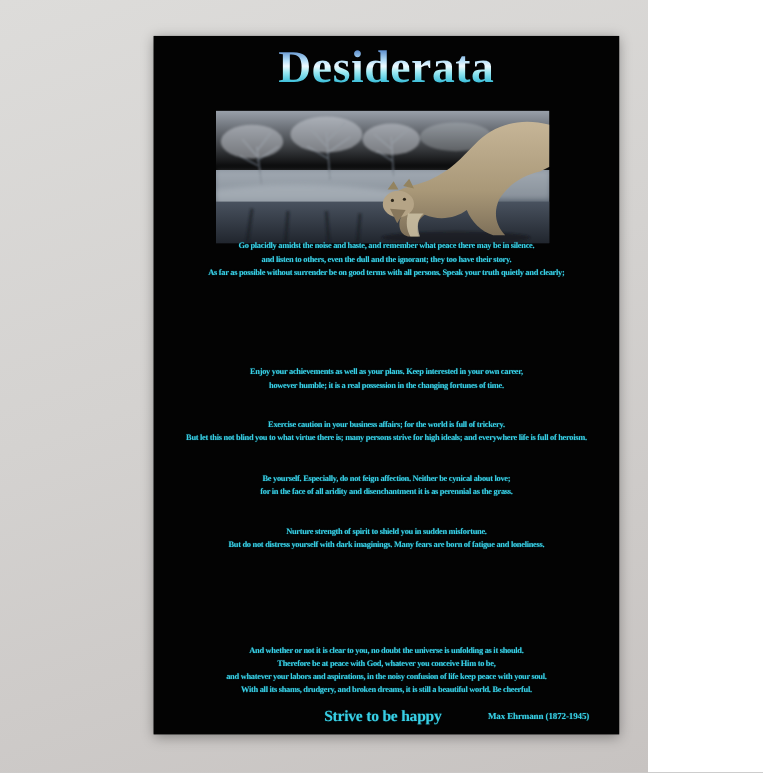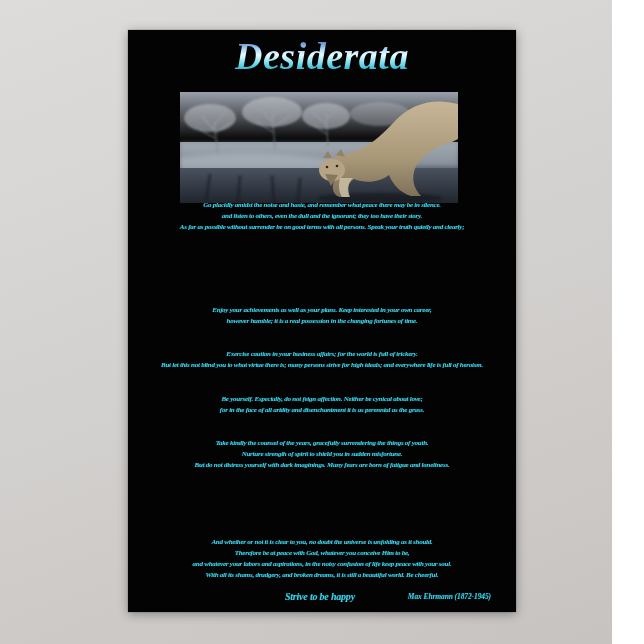--- a/index.html
+++ b/index.html
@@ -2,23 +2,22 @@
 <html><head>
 <meta charset="utf-8">
 <style>
   * { margin:0; padding:0; box-sizing:border-box; }
   html,body { width:644px; height:644px; }
   body {
     font-family: "Liberation Serif", serif;
     overflow:hidden;
   }
   .page {
-    position:relative; width:612px; height:644px;
+    position:relative; width:540px; height:644px;
     background: linear-gradient(160deg, #dddcda 0%, #d4d2d0 45%, #c7c3c1 100%);
-    font-style: italic;
   }
   .poster {
     position:absolute; left:128px; top:30px; width:388px; height:582px;
     background:#030303; overflow:hidden;
     box-shadow: 0 2px 10px rgba(0,0,0,0.35), 0 0 1px rgba(0,0,0,0.5);
   }
   .poster-title {
     position:absolute; top:4px; left:0; width:100%;
     text-align:center; font-size:38px; font-weight:bold; letter-spacing:0.5px;
     background: linear-gradient(180deg,
@@ -37,21 +36,21 @@
   }
   .pline {
     font-size:7px; font-weight:bold; line-height:11px;
     letter-spacing:-0.25px; white-space:nowrap;
     color:#38cfe4;
     text-shadow: 0 0 1px rgba(40,180,210,0.55);
   }
   .footer-row { position:absolute; top:561px; left:0; width:100%; height:12px; }
   .closing {
     position:absolute; left:50%; transform:translateX(-53%);
-    font-size:10px; font-weight:bold; line-height:11px; letter-spacing:-0.2px;
+    font-size:13px; font-weight:bold; line-height:11px; letter-spacing:-0.2px;
     color:#38cfe4; white-space:nowrap; text-shadow:0 0 1px rgba(40,180,210,0.55);
   }
   .author {
     position:absolute; right:25px; top:0;
     font-size:7.5px; font-weight:bold; line-height:11px; letter-spacing:-0.1px;
     color:#38cfe4; white-space:nowrap; text-shadow:0 0 1px rgba(40,180,210,0.55);
   }
 </style>
 </head>
 <body>
@@ -147,21 +146,20 @@
       <div class="pline">Exercise caution in your business affairs; for the world is full of trickery.</div>
       <div class="pline">But let this not blind you to what virtue there is; many persons strive for high ideals; and everywhere life is full of heroism.</div>
     </div>
 
     <div class="stanza" style="top:364px">
       <div class="pline">Be yourself. Especially, do not feign affection. Neither be cynical about love;</div>
       <div class="pline">for in the face of all aridity and disenchantment it is as perennial as the grass.</div>
     </div>
 
     <div class="stanza" style="top:408px">
-      <div class="pline">Take kindly the counsel of the years, gracefully surrendering the things of youth.</div>
       <div class="pline">Nurture strength of spirit to shield you in sudden misfortune.</div>
       <div class="pline">But do not distress yourself with dark imaginings. Many fears are born of fatigue and loneliness.</div>
     </div>
 
     <div class="stanza" style="top:463px">
     </div>
 
     <div class="stanza" style="top:507px">
       <div class="pline">And whether or not it is clear to you, no doubt the universe is unfolding as it should.</div>
       <div class="pline">Therefore be at peace with God, whatever you conceive Him to be,</div>

